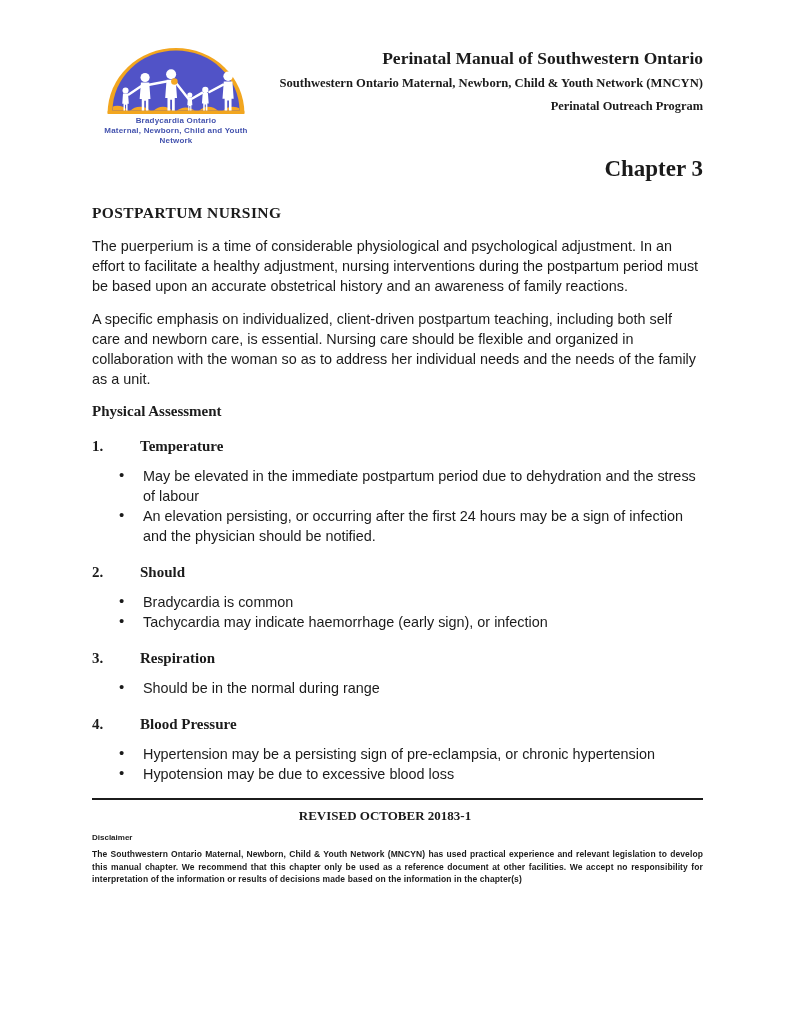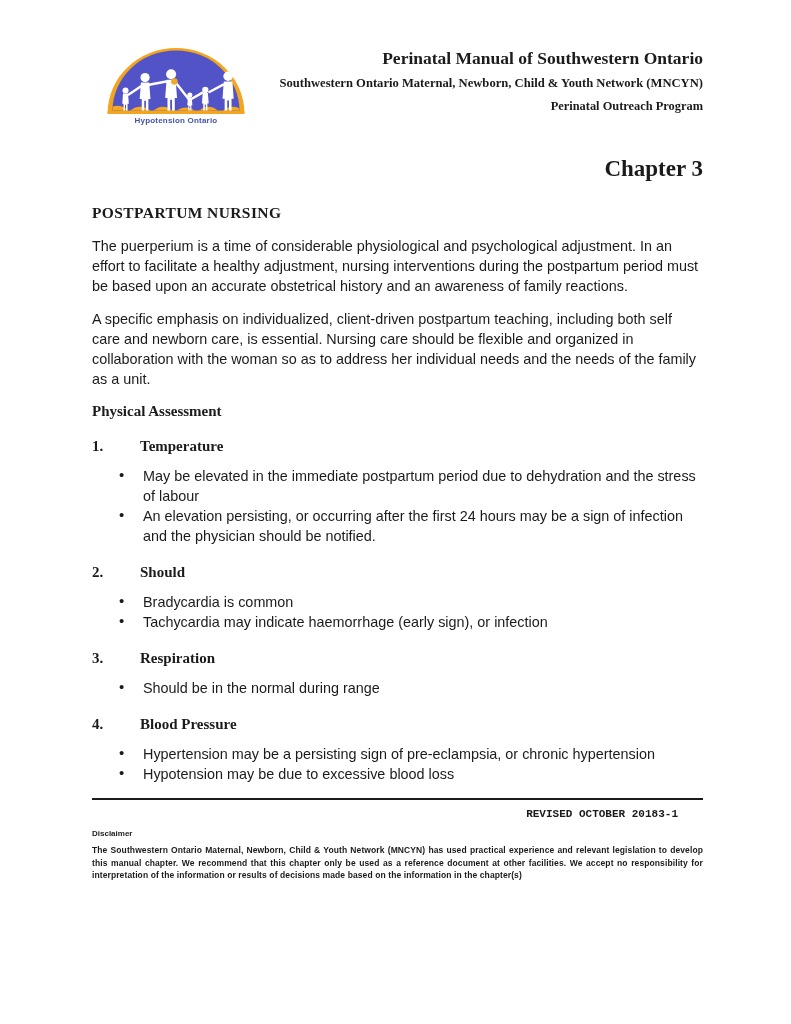--- a/index.html
+++ b/index.html
@@ -53,22 +53,22 @@
     position: relative; padding-left: 51px;
     font-size: 14.4px; line-height: 20px;
   }
   ul.bullets li::before {
     content: "\2022"; position: absolute; left: 27px; top: -1px;
     font-size: 15px;
   }
   
   .foot-line { margin-top: 14px; border-top: 2px solid #1c1c1c; }
   .foot-row {
-    display: flex; justify-content: flex-end; margin-top: 8px;
-    font-family: Liberation Mono, monospace; font-weight: bold; font-size: 11px;
+    display: flex; justify-content: center; margin-top: 8px;
+    font-family: Liberation Serif, serif; font-weight: bold; font-size: 13px;
   }
   .foot-row .pg { margin-right: 25px; }
   .disc-label { margin-top: 9px; font-weight: bold; font-size: 8px; }
   .disc-text {
     margin: 6px 0 0 0; font-weight: bold; font-size: 8.5px;
     line-height: 12.5px; text-align: justify; letter-spacing: 0.1px;
   }
 </style>
 </head>
 <body>
@@ -122,21 +122,22 @@
             <path d="M28 64 L43 54"></path>
             <path d="M53 52 L74 48"></path>
             <path d="M86 50 L101 69"></path>
             <path d="M106 69 L118 62"></path>
             <path d="M127 61 L144 52"></path>
           </g>
         </g>
         <circle cx="84" cy="48" r="4" fill="#f5a823"></circle>
         <rect x="2" y="84" width="168" height="4" fill="#f2a61f"></rect>
       </svg>
-      <div class="logo-cap">Hypotension Ontario</div>
+      <div class="logo-cap">Bradycardia Ontario</div>
+      <div class="logo-cap">Maternal, Newborn, Child and Youth Network</div>
     </div>
     <div class="hdr-text">
       <div class="hdr-title">Perinatal Manual of Southwestern Ontario</div>
       <div class="hdr-sub">Southwestern Ontario Maternal, Newborn, Child &amp; Youth Network (MNCYN)</div>
       <div class="hdr-sub2">Perinatal Outreach Program</div>
     </div>
   </header>
 
   <div class="chapter">Chapter 3</div>
 

